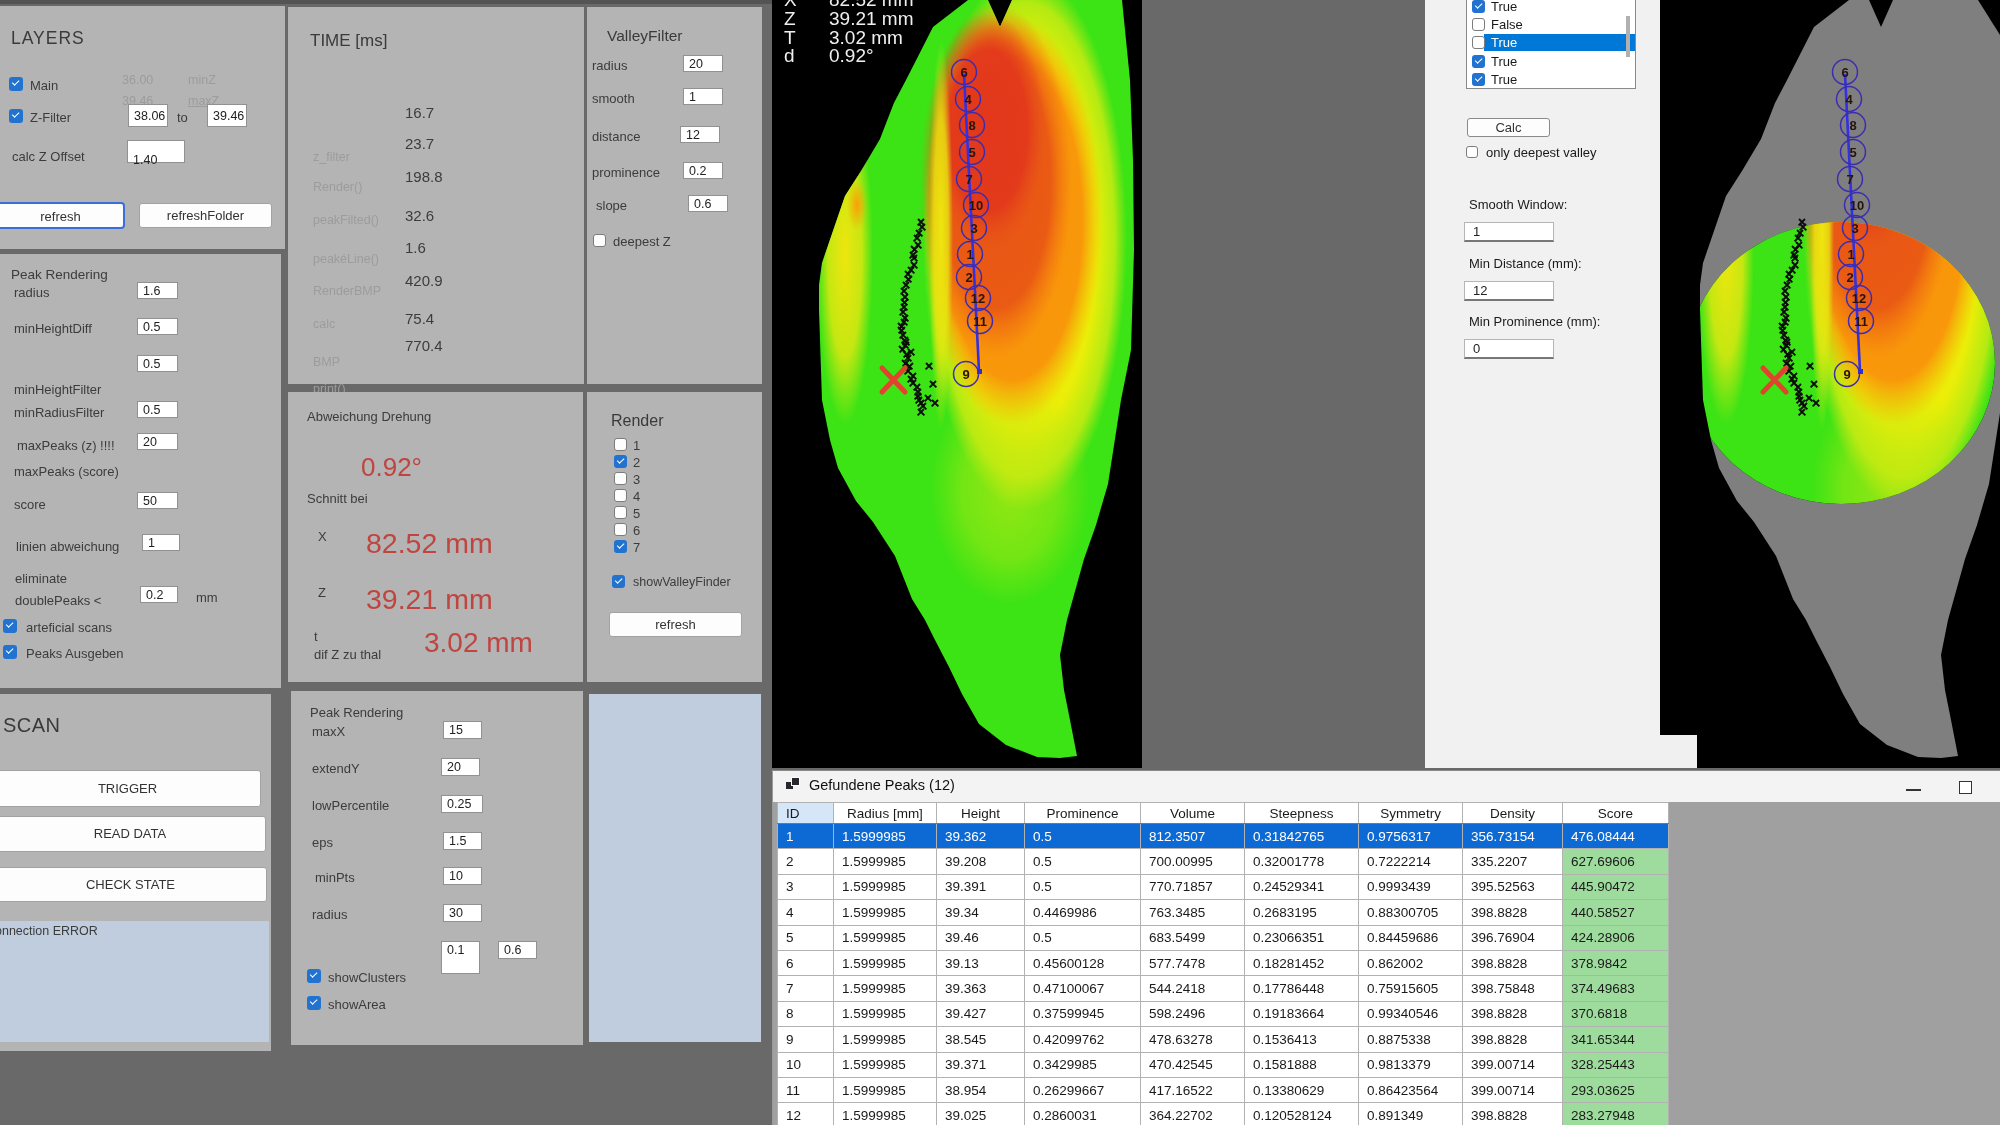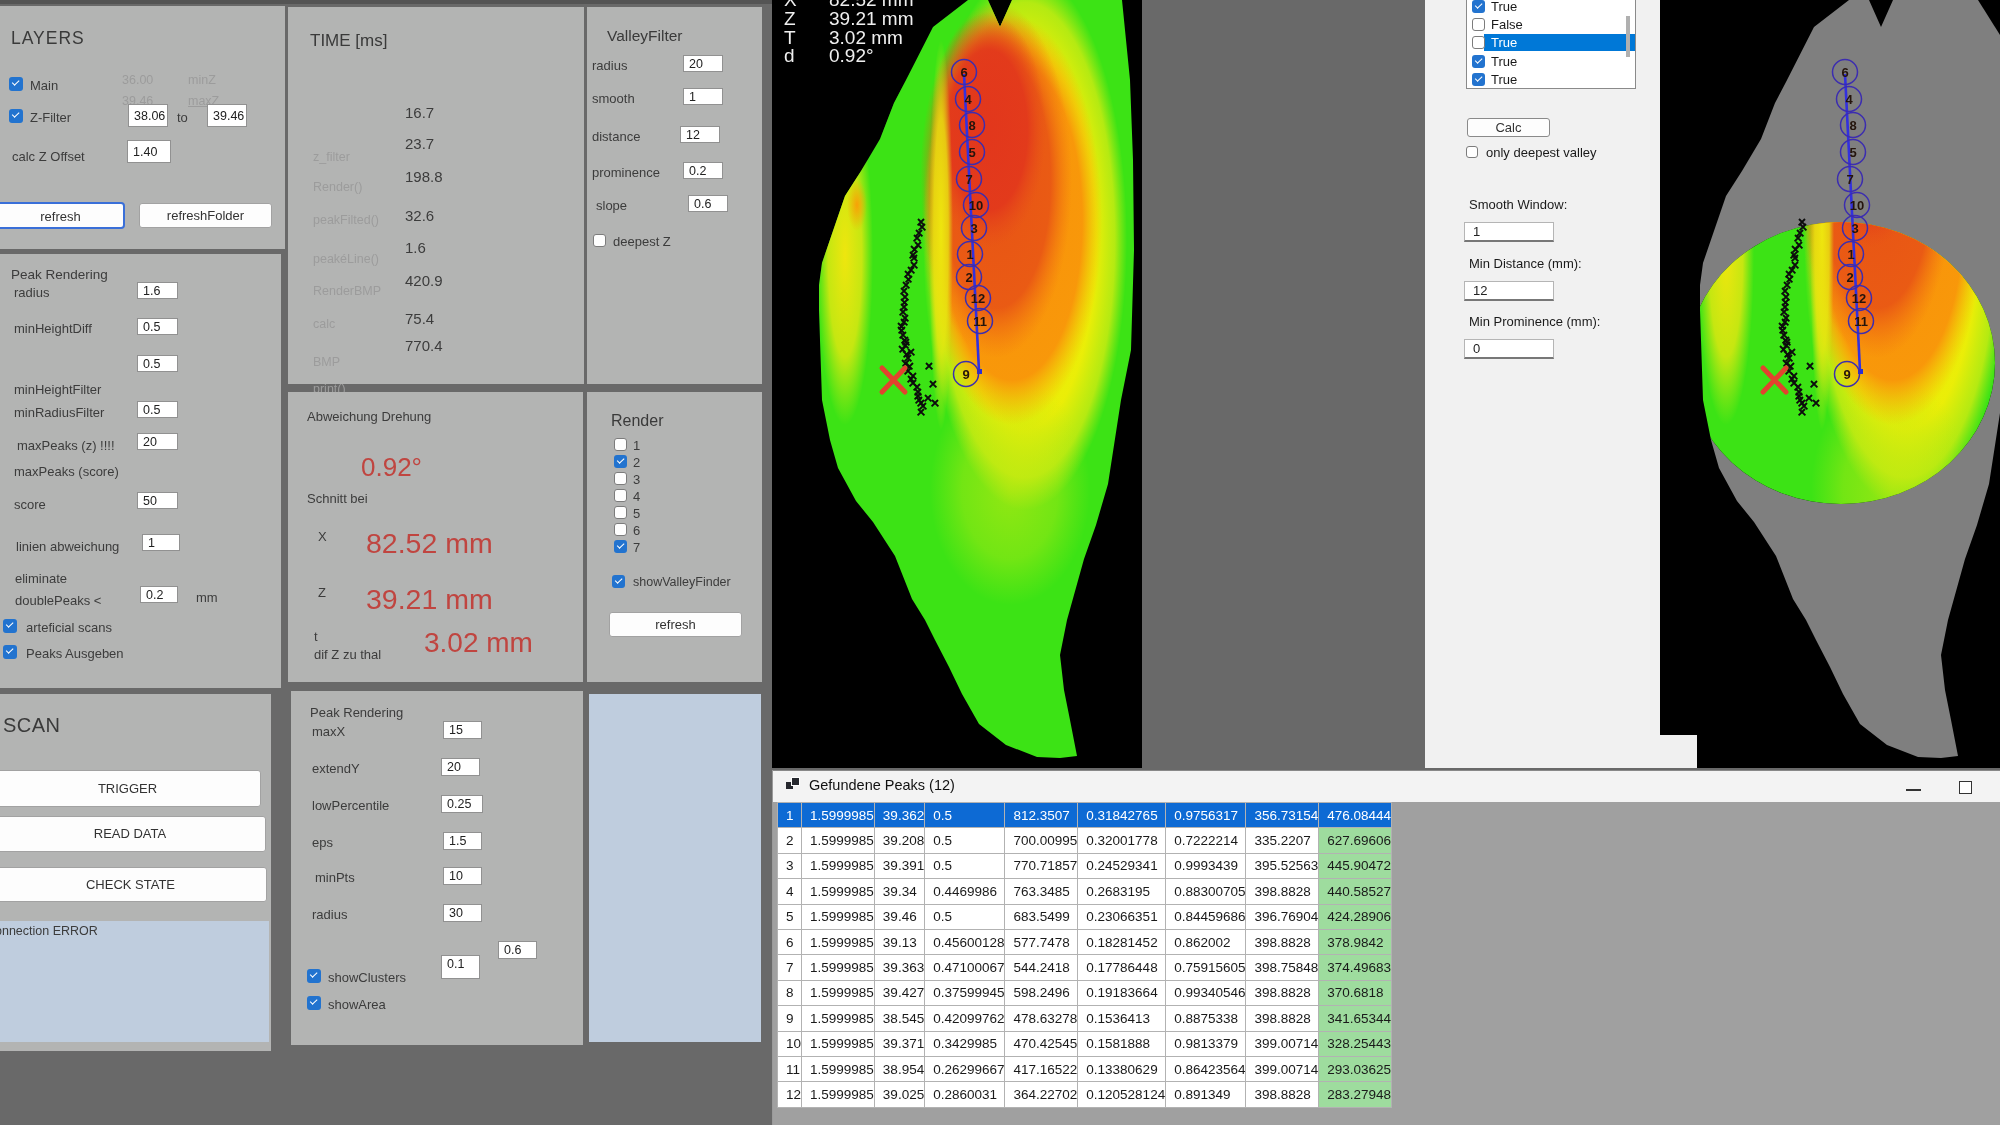--- a/index.html
+++ b/index.html
@@ -43,21 +43,21 @@
     </span>
   <div class="lbl" style="left:30px;top:72px;">Main</div>
   <span class="cb" style="left:9px;top:103px;">
       <i></i>
     </span>
   <div class="lbl" style="left:30px;top:104px;">Z-Filter</div>
   <div class="inp" style="left:128px;top:98px;width:40px;height:23px;padding-top:4px;">38.06</div>
   <div class="lbl" style="left:177px;top:104px;">to</div>
   <div class="inp" style="left:207px;top:98px;width:40px;height:23px;padding-top:4px;">39.46</div>
   <div class="lbl" style="left:12px;top:143px;">calc Z Offset</div>
-  <div class="inp" style="left:127px;top:134px;width:44px;height:23px;padding-top:4px;">1.40</div>
+  <div class="inp" style="left:127px;top:134px;width:58px;height:23px;padding-top:12px;">1.40</div>
   <div class="btn" style="left:-4px;top:196px;width:129px;height:27px;line-height:25px;border:2px solid #3a6fd8;border-radius:4px;">refresh</div>
   <div class="btn" style="left:139px;top:197px;width:133px;height:25px;line-height:23px;">refreshFolder</div>
 </div>
 
 <div class="panel" style="left:0;top:254px;width:281px;height:434px;">
   <div class="lbl" style="left:11px;top:13px;font-size:13.5px;">Peak Rendering</div>
   <div class="lbl" style="left:14px;top:26px;"></div>
   <div class="lbl" style="left:14px;top:31px;">radius</div>
   <div class="inp" style="left:137px;top:28px;width:41px;height:17px;">1.6</div>
   <div class="lbl" style="left:14px;top:67px;">minHeightDiff</div>
@@ -137,21 +137,21 @@
   <div class="lbl" style="left:21px;top:70px;">extendY</div>
   <div class="inp" style="left:150px;top:67px;width:39px;height:18px;">20</div>
   <div class="lbl" style="left:21px;top:107px;">lowPercentile</div>
   <div class="inp" style="left:150px;top:104px;width:42px;height:18px;">0.25</div>
   <div class="lbl" style="left:21px;top:144px;">eps</div>
   <div class="inp" style="left:152px;top:141px;width:39px;height:18px;">1.5</div>
   <div class="lbl" style="left:24px;top:179px;">minPts</div>
   <div class="inp" style="left:152px;top:176px;width:39px;height:18px;">10</div>
   <div class="lbl" style="left:21px;top:216px;">radius</div>
   <div class="inp" style="left:152px;top:213px;width:39px;height:18px;">30</div>
-  <div class="inp" style="left:150px;top:264px;width:39px;height:24px;">0.1</div>
+  <div class="inp" style="left:150px;top:250px;width:39px;height:33px;">0.1</div>
   <div class="inp" style="left:207px;top:250px;width:39px;height:18px;">0.6</div>
   <span class="cb" style="left:16px;top:278px;">
       <i></i>
     </span>
   <div class="lbl" style="left:37px;top:279px;">showClusters</div>
   <span class="cb" style="left:16px;top:305px;">
       <i></i>
     </span>
   <div class="lbl" style="left:37px;top:306px;">showArea</div>
 </div>
@@ -411,20 +411,31 @@
 <div class="abs" style="left:772px;top:770px;width:1228px;height:355px;background:#a0a0a0;border-left:1px solid #9a9a9a;">
   <div class="abs" style="left:0;top:0;width:1228px;height:32px;background:#f3f3f3;border-top:1px solid #888;"></div>
   <div class="abs" style="left:13px;top:12px;width:7px;height:7px;background:#26282e;"></div>
   <div class="abs" style="left:18px;top:7px;width:9px;height:9px;background:#26282e;border:1px solid #fff;"></div>
   <div class="abs" style="left:36px;top:7px;font-size:14.5px;color:#111;">Gefundene Peaks (12)</div>
   <div class="abs" style="left:1133px;top:19px;width:15px;height:1.5px;background:#333;"></div>
   <div class="abs" style="left:1186px;top:11px;width:13px;height:13px;border:1.5px solid #333;background:#fff;"></div>
   <div class="abs" style="left:4px;top:32px;">
       <table id="pk">
 <tbody>
+          <tr>
+            <th style="width:56px;text-align:left;padding-left:8px;" class="hid">ID</th>
+            <th style="width:103px;">Radius [mm]</th>
+            <th style="width:88px;">Height</th>
+            <th style="width:116px;">Prominence</th>
+            <th style="width:104px;">Volume</th>
+            <th style="width:114px;">Steepness</th>
+            <th style="width:104px;">Symmetry</th>
+            <th style="width:100px;">Density</th>
+            <th style="width:106px;">Score</th>
+          </tr>
 <tr class="sel">
             <td>1</td>
             <td>1.5999985</td>
             <td>39.362</td>
             <td>0.5</td>
             <td>812.3507</td>
             <td>0.31842765</td>
             <td>0.9756317</td>
             <td>356.73154</td>
             <td>476.08444</td>

